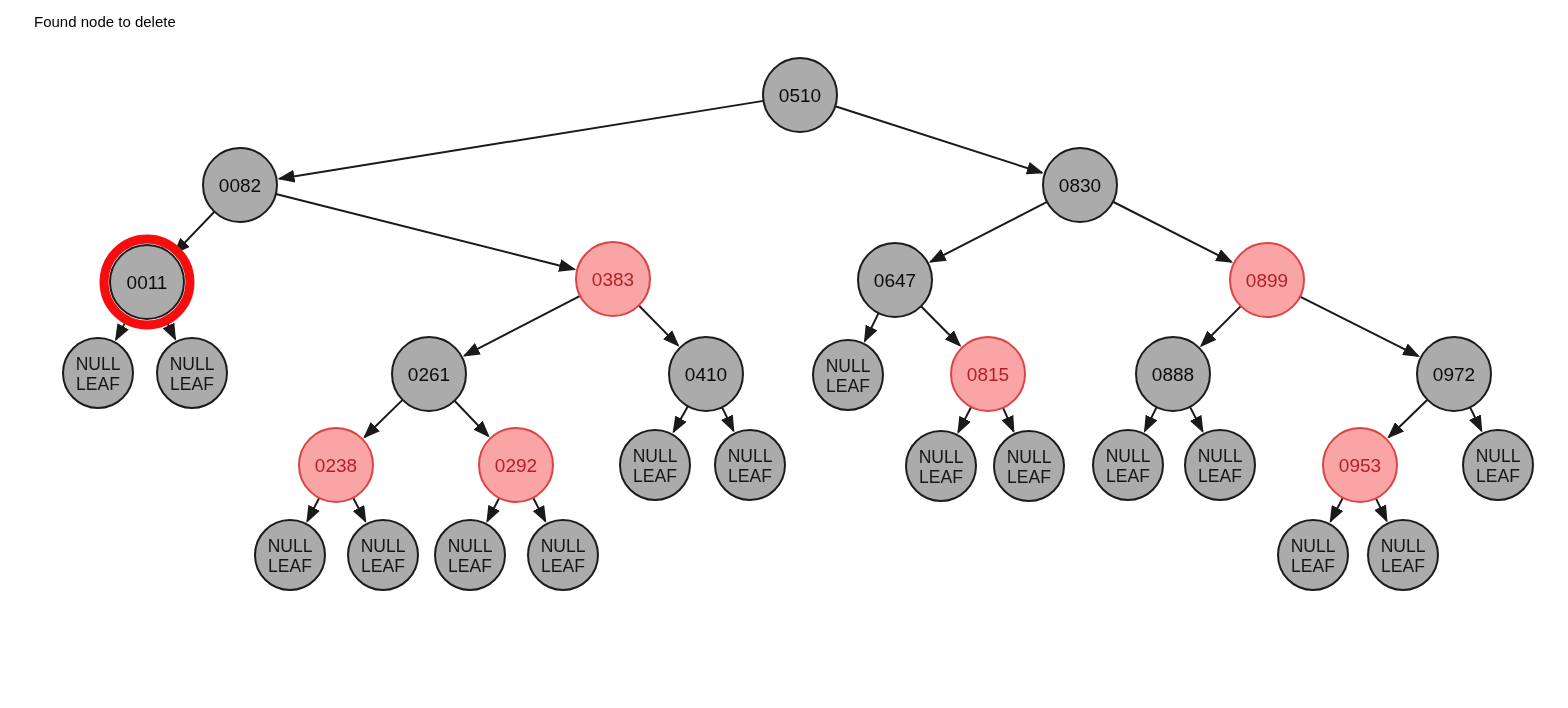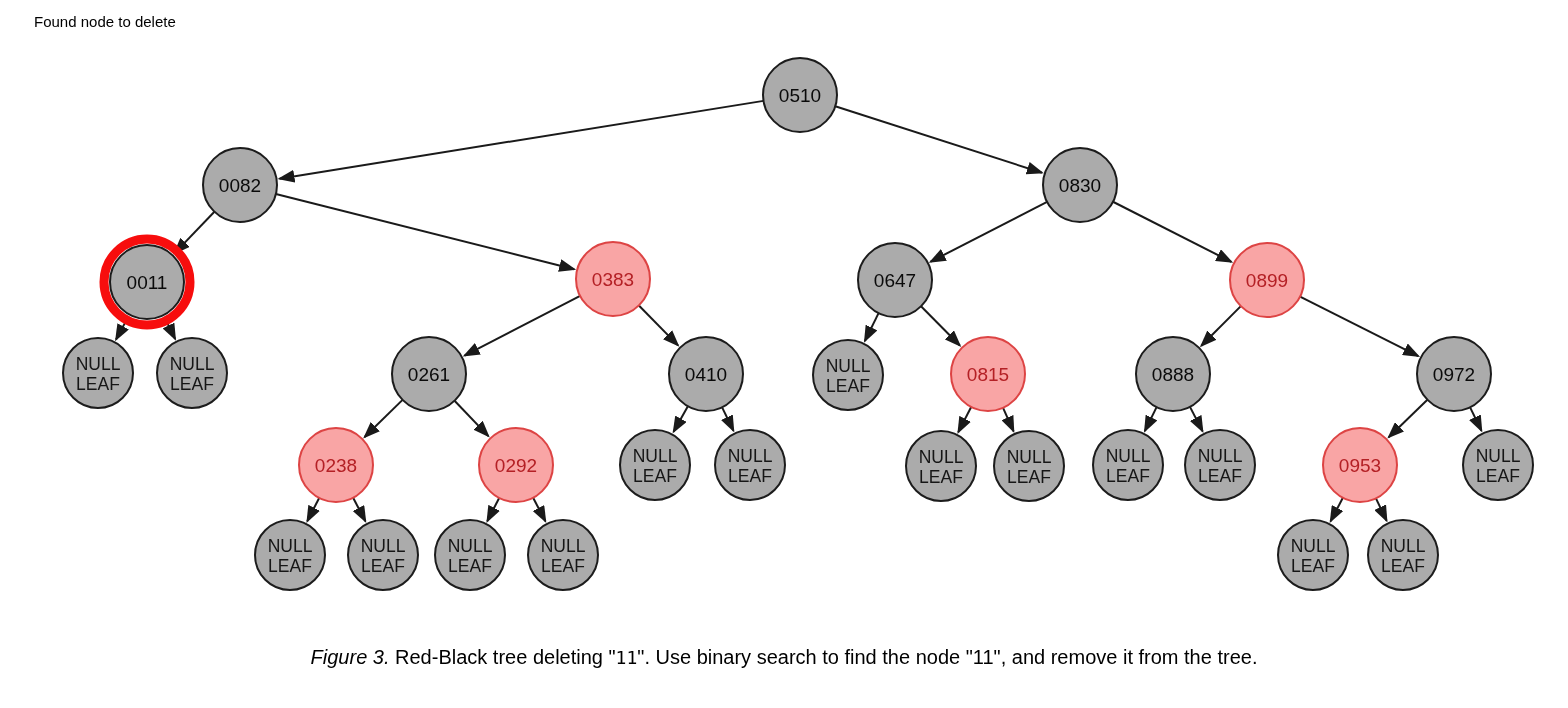--- a/index.html
+++ b/index.html
@@ -207,14 +207,13 @@
       <g>
         <circle cx="1313" cy="519" r="35" fill="#ABABAB" stroke="#1C1C1C" stroke-width="2"></circle>
         <text x="1313" y="519" class="leaf-label" fill="#161616"><tspan x="1313" y="516">NULL</tspan><tspan x="1313" y="536">LEAF</tspan></text>
       </g>
       <g>
         <circle cx="1403" cy="519" r="35" fill="#ABABAB" stroke="#1C1C1C" stroke-width="2"></circle>
         <text x="1403" y="519" class="leaf-label" fill="#161616"><tspan x="1403" y="516">NULL</tspan><tspan x="1403" y="536">LEAF</tspan></text>
       </g>
     </svg>
 
-  <div class="caption" id="caption"><span class="seg-italic">Figure 3.</span><span class="seg-normal"> Red-Black tree deleting "</span><span class="seg-mono">11</span><span class="seg-normal">". Use binary search to find the node "11", and remove it from the tree.</span></div>
 </div>
 
 </body></html>

